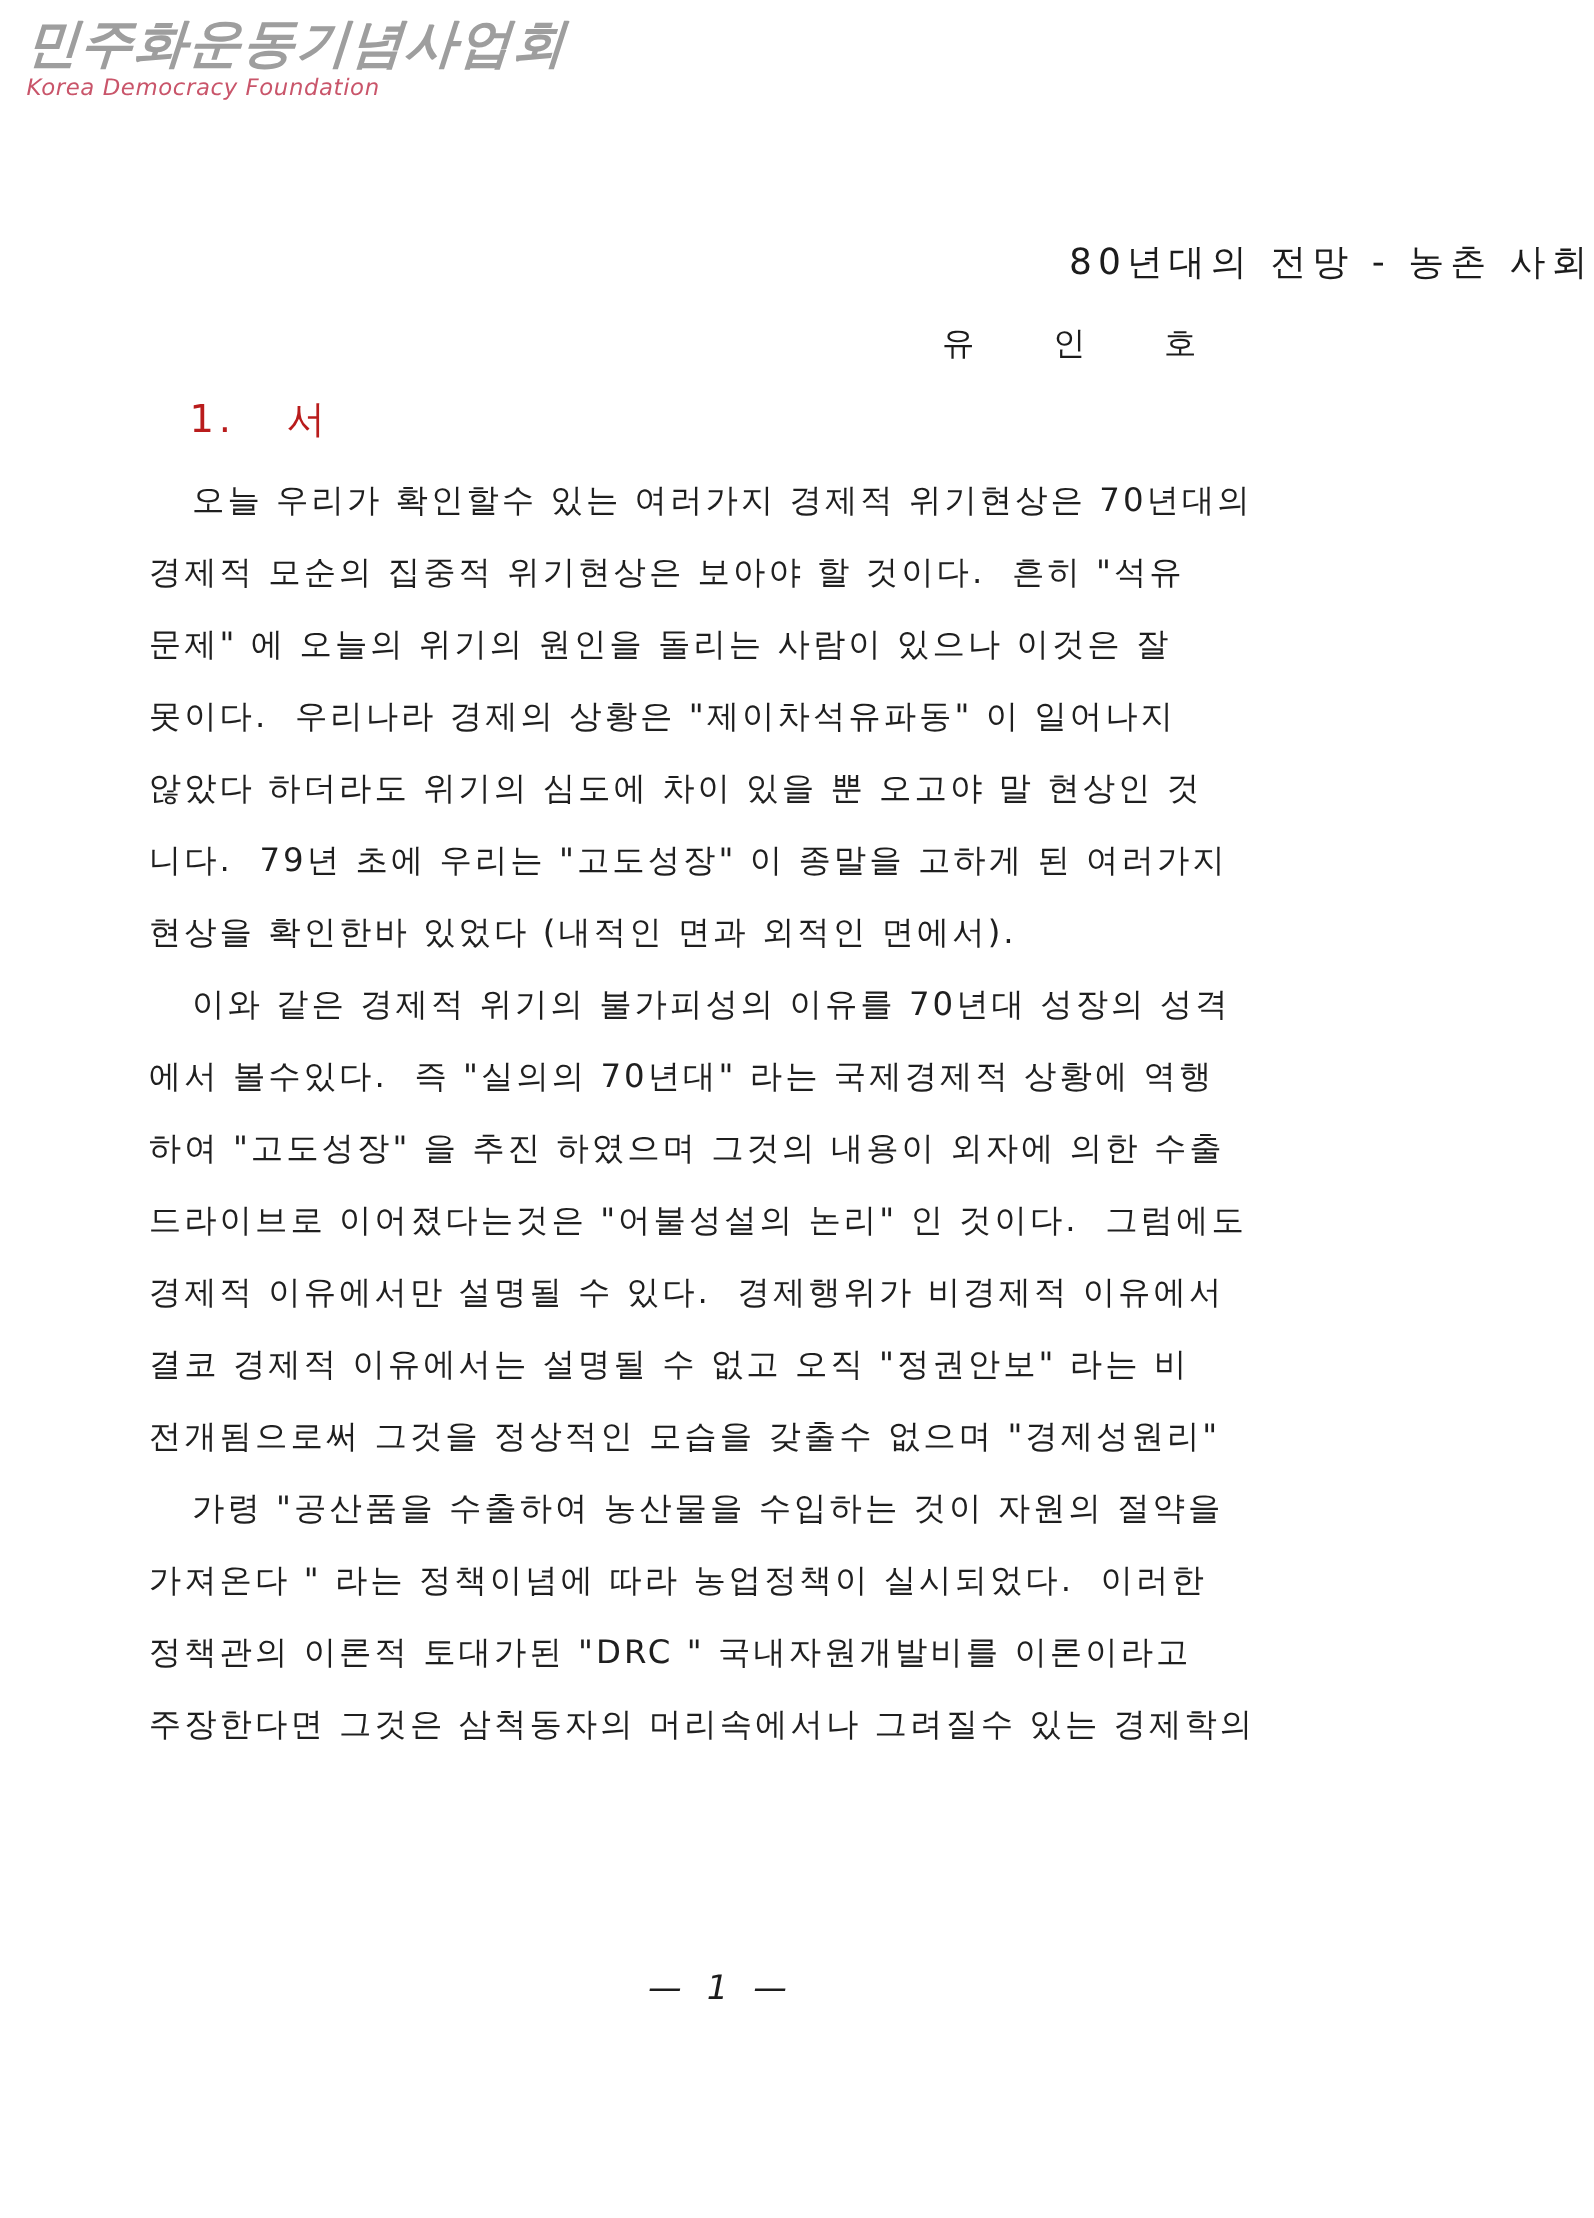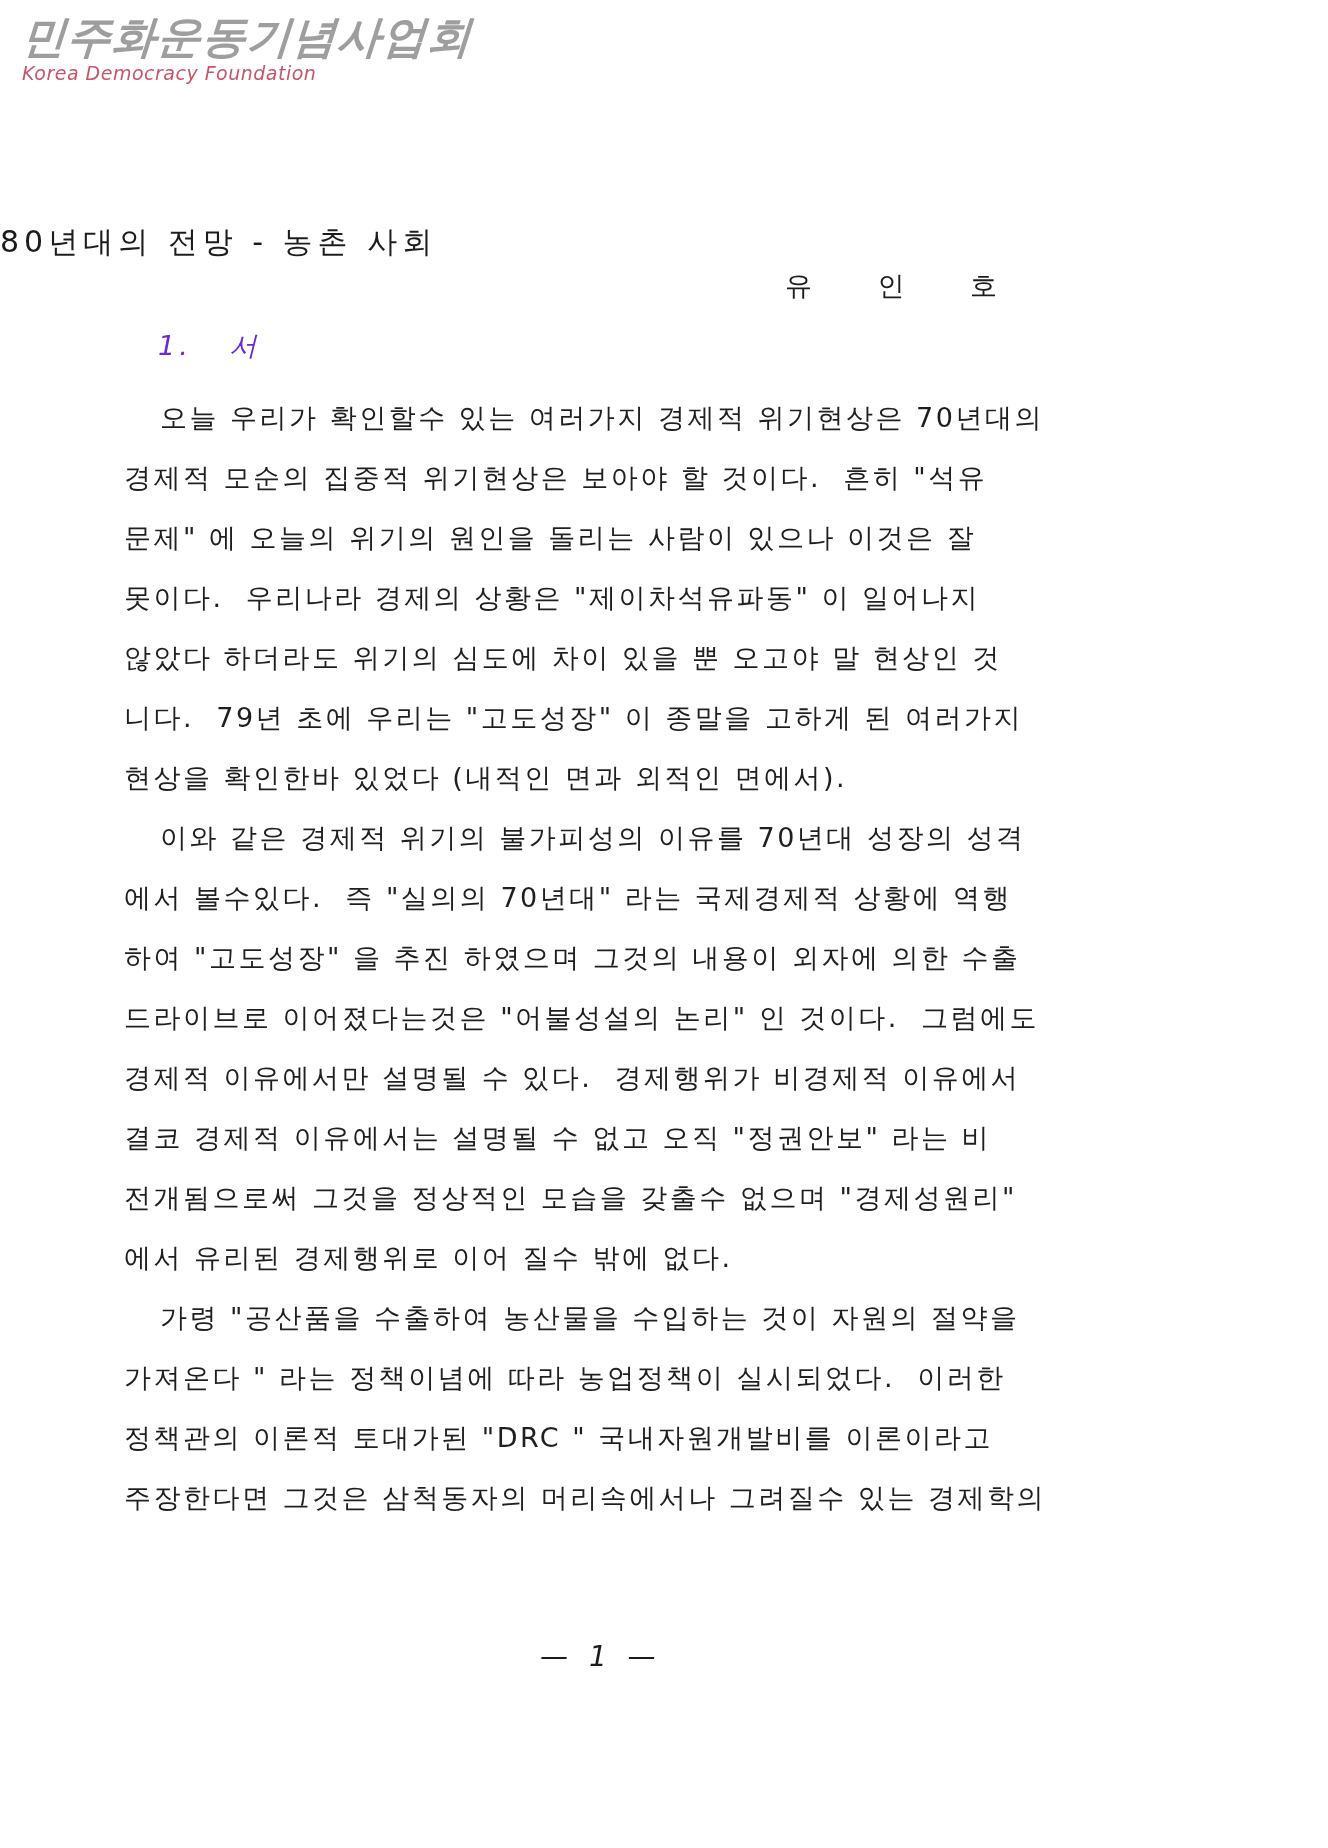--- a/index.html
+++ b/index.html
@@ -41,44 +41,42 @@
     letter-spacing: 0.5px;
     white-space: pre;
   }
 
   
   .doc-title {
     position: absolute;
     top: 198px;
     left: 0;
     width: 100%;
-    text-align: left;
+    text-align: right;
     font-size: 30px;
     letter-spacing: 5px;
     color: #1c1c1c;
     white-space: pre;
-    margin-top: 24px;
   }
   .doc-author {
     position: absolute;
     top: 268px;
     left: 785px;
     font-size: 27px;
     letter-spacing: 2px;
     color: #1c1c1c;
     white-space: pre;
   }
   .section-heading {
     position: absolute;
     top: 328px;
     left: 158px;
-    font-size: 27px;
-    font-style: italic;
+    font-size: 32px;
     letter-spacing: 4px;
-    color: #6d28d9;
+    color: #b91c1c;
     white-space: pre;
   }
   .body-text {
     position: absolute;
     top: 388px;
     left: 124px;
     width: 1095px;
     color: #1f1f1f;
   }
   .line {
@@ -126,21 +124,20 @@
     <div class="line">않았다 하더라도 위기의 심도에 차이 있을 뿐 오고야 말 현상인 것</div>
     <div class="line">니다.  79년 초에 우리는 "고도성장" 이 종말을 고하게 된 여러가지</div>
     <div class="line">현상을 확인한바 있었다 (내적인 면과 외적인 면에서).</div>
     <div class="line indent">이와 같은 경제적 위기의 불가피성의 이유를 70년대 성장의 성격</div>
     <div class="line">에서 볼수있다.  즉 "실의의 70년대" 라는 국제경제적 상황에 역행</div>
     <div class="line">하여 "고도성장" 을 추진 하였으며 그것의 내용이 외자에 의한 수출</div>
     <div class="line">드라이브로 이어졌다는것은 "어불성설의 논리" 인 것이다.  그럼에도</div>
     <div class="line">경제적 이유에서만 설명될 수 있다.  경제행위가 비경제적 이유에서</div>
     <div class="line">결코 경제적 이유에서는 설명될 수 없고 오직 "정권안보" 라는 비</div>
     <div class="line">전개됨으로써 그것을 정상적인 모습을 갖출수 없으며 "경제성원리"</div>
-    <div class="line">에서 유리된 경제행위로 이어 질수 밖에 없다.</div>
     <div class="line indent">가령 "공산품을 수출하여 농산물을 수입하는 것이 자원의 절약을</div>
     <div class="line">가져온다 " 라는 정책이념에 따라 농업정책이 실시되었다.  이러한</div>
     <div class="line">정책관의 이론적 토대가된 "DRC " 국내자원개발비를 이론이라고</div>
     <div class="line">주장한다면 그것은 삼척동자의 머리속에서나 그려질수 있는 경제학의</div>
   </div>
 
   <div class="page-number">— 1 —</div>
 
 </div>
 

